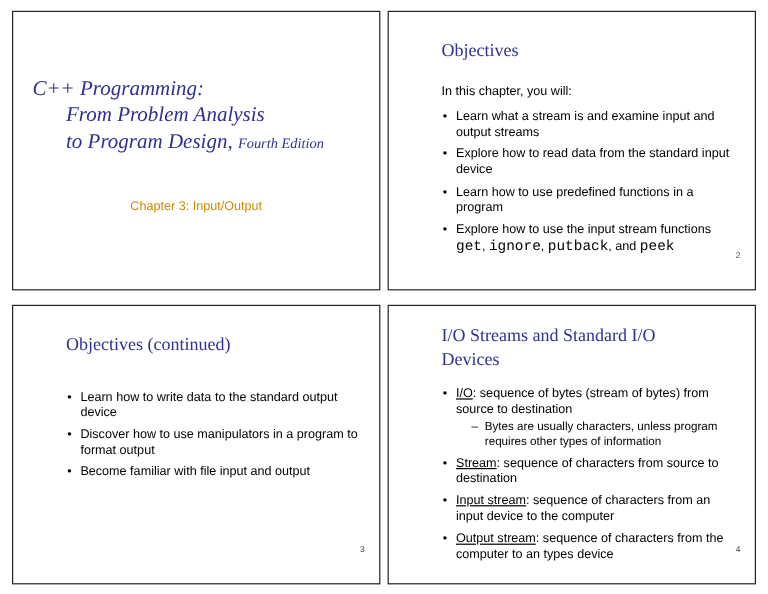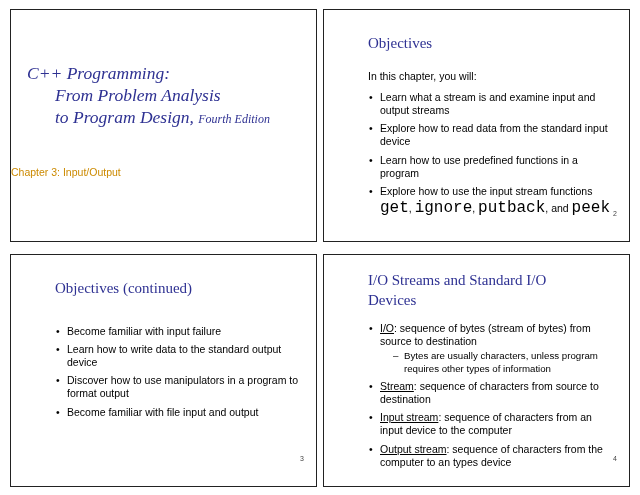--- a/index.html
+++ b/index.html
@@ -43,21 +43,21 @@
     margin: 16px 14px 0 44px;
     font-size: 10.5px;
     line-height: 1.26;
   }
   .body-gap-lg { margin-top: 26px; }
   .body-gap-md { margin-top: 12px; }
   .intro { margin: 0 0 8px 0; }
   ul.bullets { list-style: none; margin: 0; padding: 0; }
   ul.bullets > li { position: relative; padding-left: 12px; margin-bottom: 5px; }
   ul.bullets > li::before { content: "\2022"; position: absolute; left: 1px; top: 0; }
-  .mono { font-family: "Liberation Mono", monospace; font-size: 16px; }
+  .mono { font-family: "Liberation Mono", monospace; font-size: 12px; }
   .lead { text-decoration: underline; }
   .sub {
     position: relative;
     margin: 2px 0 2px 13px;
     padding-left: 11px;
     font-size: 9.7px;
     line-height: 1.25;
   }
   .sub::before { content: "\2013"; position: absolute; left: 0; top: 0; }
   .pagenum {
@@ -72,20 +72,21 @@
     color: var(--title-blue, #2e3192);
     font-size: 17.5px;
     line-height: 22px;
     margin: 52px 14px 0 16px;
     font-style: italic;
   }
   .ts-indent { margin-left: 28px; }
   .edition { font-size: 12px; }
   .chapter {
     margin-top: 36px;
+    text-align: center;
     color: var(--subtitle-orange, #cc8a00);
     font-size: 10.5px;
   }
 </style>
 </head>
 <body>
 
 <div class="sheet">
 
   <div class="slide">
@@ -108,21 +109,20 @@
         <li><span>Explore how to use the input stream functions </span><span class="mono">get</span><span>, </span><span class="mono">ignore</span><span>, </span><span class="mono">putback</span><span>, and </span><span class="mono">peek</span></li>
       </ul>
     </div>
     <div class="pagenum">2</div>
   </div>
 
   <div class="slide">
     <h2 class="slide-heading">Objectives (continued)</h2>
     <div class="slide-body body-gap-lg">
       <ul class="bullets">
-        <li><span>Become familiar with input failure</span></li>
         <li><span>Learn how to write data to the standard output device</span></li>
         <li><span>Discover how to use manipulators in a program to format output</span></li>
         <li><span>Become familiar with file input and output</span></li>
       </ul>
     </div>
     <div class="pagenum">3</div>
   </div>
 
   <div class="slide">
     <h2 class="slide-heading heading-tight heading-narrow">I/O Streams and Standard I/O Devices</h2>

